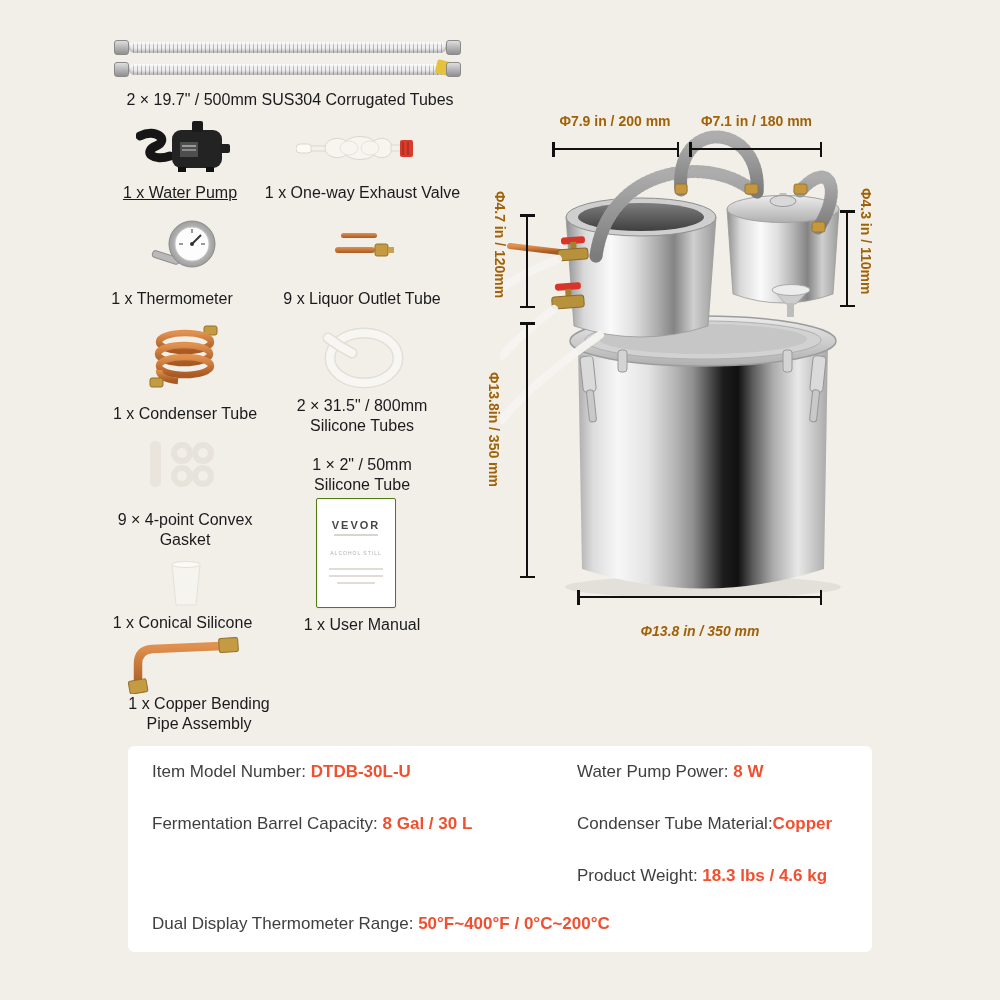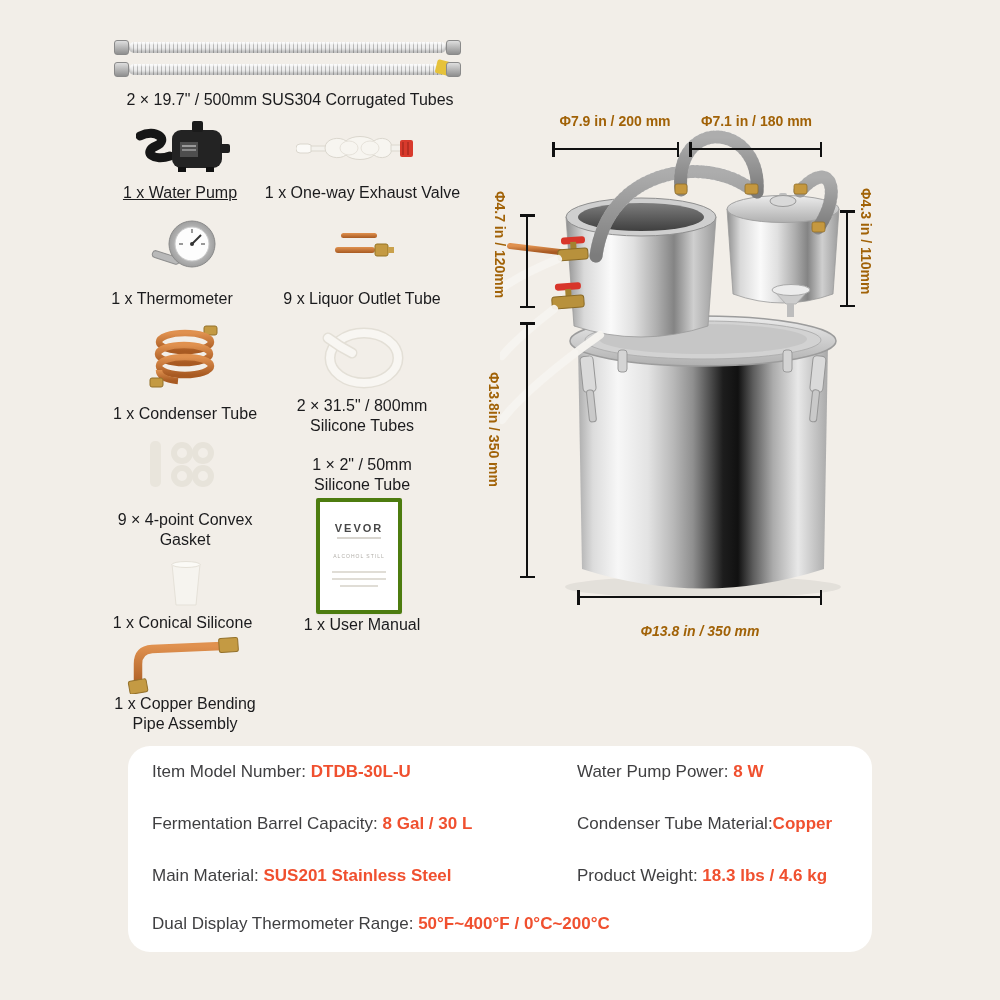--- a/index.html
+++ b/index.html
@@ -20,26 +20,26 @@
   .tubes{position:absolute;left:115px;top:36px;width:345px;height:50px;}
   .tube{position:absolute;left:14px;right:14px;height:11px;border-radius:5px;
         background:repeating-linear-gradient(90deg,#b7b7b7 0 1.5px,#efefef 1.5px 4px);
         box-shadow:inset 0 2px 2px rgba(255,255,255,.75), inset 0 -3px 3px rgba(0,0,0,.2);}
   .fit{position:absolute;top:-2px;width:15px;height:15px;border-radius:3px;
        background:linear-gradient(#dedede,#8f8f8f);border:1px solid #8a8a8a;box-sizing:border-box;}
   .fit.l{left:-15px;} .fit.r{right:-15px;}
   .tag{position:absolute;right:-8px;top:-3px;width:18px;height:14px;background:#e6c23a;
        border-radius:2px;transform:rotate(14deg);}
   
-  .card{position:absolute;left:128px;top:746px;width:744px;height:206px;background:#FFFFFF;border-radius:22px;}
+  .card{position:absolute;left:128px;top:746px;width:744px;height:206px;background:#FFFFFF;border-radius:6px;}
   .spec{position:absolute;font-size:17px;color:#3f3f41;white-space:pre-wrap;}
   .spec b{font-weight:700;color:#F0502F;}
   
   .manual{position:absolute;left:316px;top:498px;width:78px;height:108px;background:#fff;
-          border:4px solid #4d7c0f;border-radius:2px;box-shadow:0 1px 2px rgba(0,0,0,.05);text-align:center;}
+          border:1px solid #4d7c0f;border-radius:2px;box-shadow:0 1px 2px rgba(0,0,0,.05);text-align:center;}
   .manual .brand{margin-top:20px;font-size:11px;font-weight:700;letter-spacing:2px;color:#474747;}
   .manual .brand-sub{width:44px;height:2px;background:#d8d5cf;margin:3px auto 14px;}
   .manual .subtitle{font-size:5px;letter-spacing:1px;color:#b2afa9;}
   .manual .line{height:2px;background:#e0ddd6;margin:5px 12px 0;}
 </style>
 </head>
 <body>
 
 <div class="canvas">
 
@@ -160,21 +160,21 @@
   <div class="lbl" style="left:262px;top:289px;width:200px;">9 x Liquor Outlet Tube</div>
   <div class="lbl" style="left:95px;top:404px;width:180px;">1 x Condenser Tube</div>
   <div class="lbl" style="left:272px;top:396px;width:180px;">2 × 31.5" / 800mm
 Silicone Tubes</div>
   <div class="lbl" style="left:95px;top:510px;width:180px;">9 × 4-point Convex
 Gasket</div>
   <div class="lbl" style="left:272px;top:455px;width:180px;">1 × 2" / 50mm
 Silicone Tube</div>
   <div class="lbl" style="left:90px;top:613px;width:185px;">1 x Conical Silicone</div>
   <div class="lbl" style="left:272px;top:615px;width:180px;">1 x User Manual</div>
-  <div class="lbl" style="left:95px;top:694px;width:180px;">1 x Copper Bending
+  <div class="lbl" style="left:109px;top:694px;width:180px;">1 x Copper Bending
 Pipe Assembly</div>
 
   <svg class="abs" style="left:500px;top:128px;" width="470" height="480" viewBox="0 0 470 480">
     <defs>
       <linearGradient id="gBarrel" x1="0" y1="0" x2="1" y2="0">
         <stop offset="0" stop-color="#adadad"></stop>
           <stop offset=".06" stop-color="#dcdcdc"></stop>
         <stop offset=".16" stop-color="#f7f7f7"></stop>
           <stop offset=".28" stop-color="#e3e3e3"></stop>
         <stop offset=".38" stop-color="#b9b9b9"></stop>
@@ -292,18 +292,17 @@
   <div class="dimlbl v" style="left:492px;top:191px;">Φ4.7 in / 120mm</div>
   <div class="dimlbl v" style="left:858px;top:188px;">Φ4.3 in / 110mm</div>
   <div class="dimlbl v" style="left:486px;top:372px;">Φ13.8in / 350 mm</div>
   <div class="dimlbl" style="left:590px;top:623px;width:220px;font-style:italic;">Φ13.8 in / 350 mm</div>
 
   <div class="card">
     <div class="spec" style="left:24px;top:16px;"><span>Item Model Number: </span><b>DTDB-30L-U</b></div>
     <div class="spec" style="left:449px;top:16px;"><span>Water Pump Power: </span><b>8 W</b></div>
     <div class="spec" style="left:24px;top:68px;"><span>Fermentation Barrel Capacity: </span><b>8 Gal / 30 L</b></div>
     <div class="spec" style="left:449px;top:68px;"><span>Condenser Tube Material:</span><b>Copper</b></div>
-    <div class="spec" style="left:24px;top:120px;"><span>Main Material: </span><b>SUS201 Stainless Steel</b></div>
     <div class="spec" style="left:449px;top:120px;"><span>Product Weight: </span><b>18.3 lbs / 4.6 kg</b></div>
     <div class="spec" style="left:24px;top:168px;"><span>Dual Display Thermometer Range: </span><b>50°F~400°F / 0°C~200°C</b></div>
   </div>
 
 </div>
 
 </body></html>

